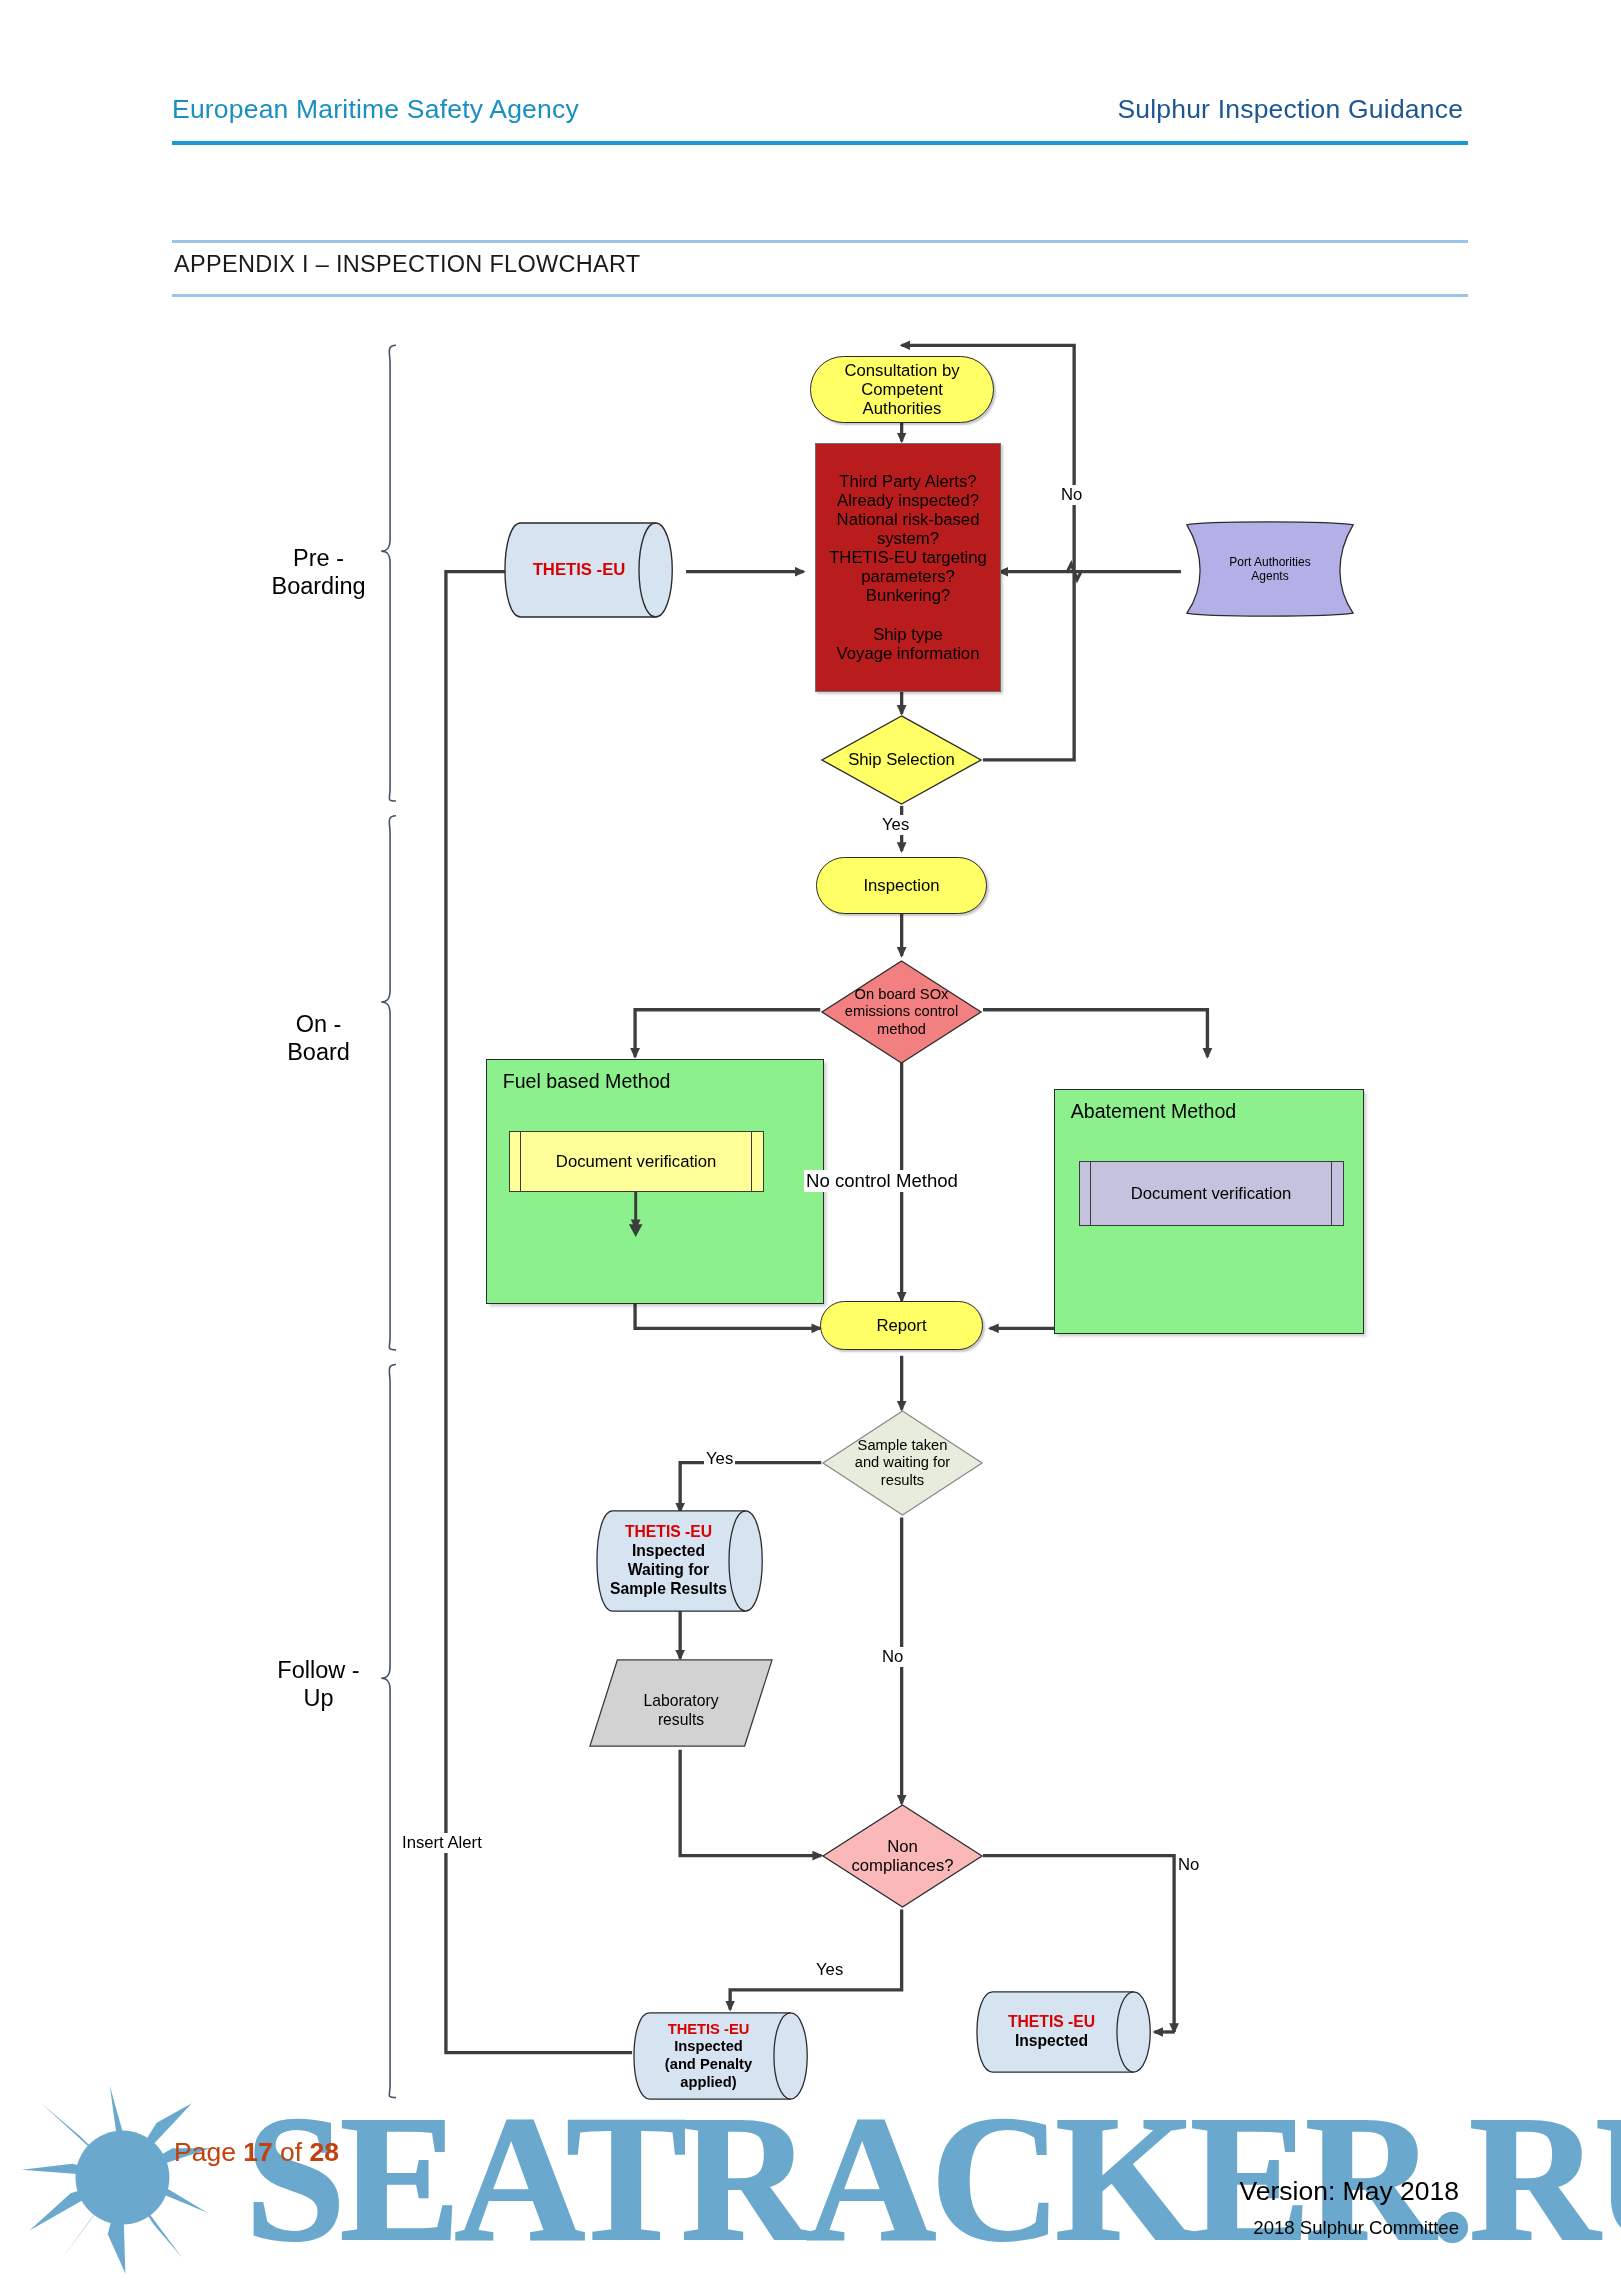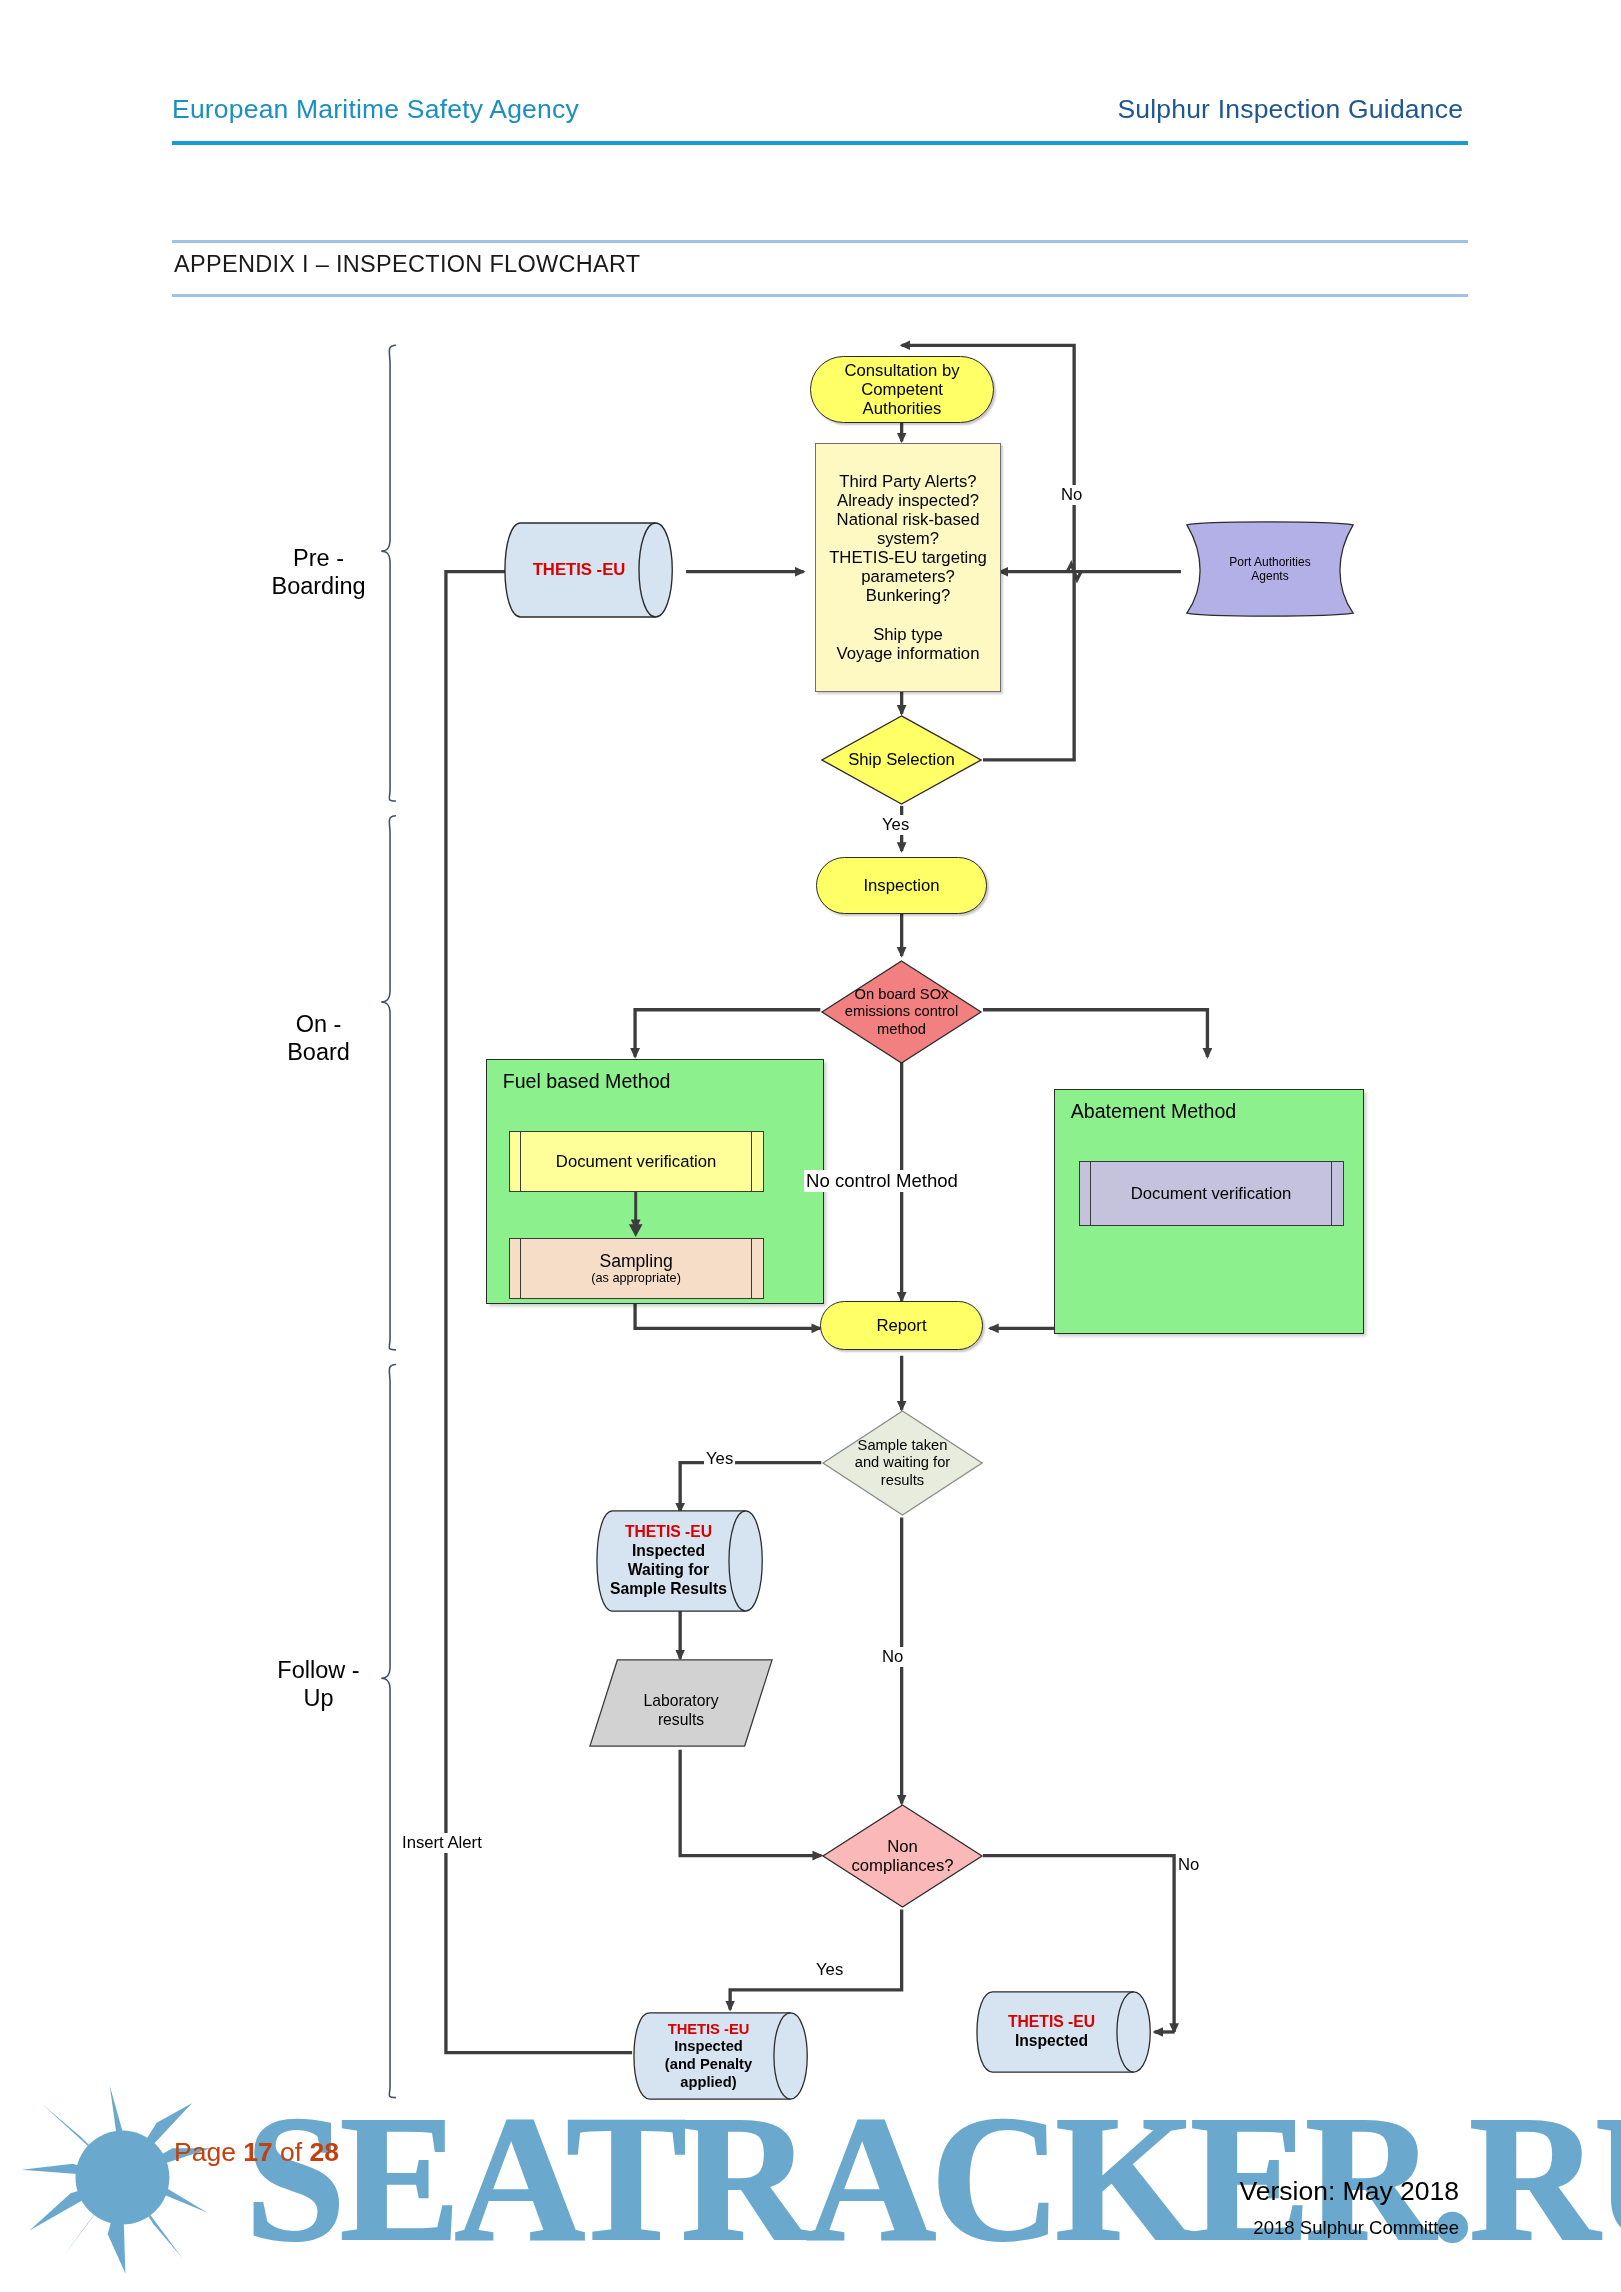--- a/index.html
+++ b/index.html
@@ -62,21 +62,21 @@
 
   
   .oval {
     background: #ffff66;
     border: 1.4px solid #2b2b2b;
     border-radius: 979px;
     box-shadow: 2px 2px 2px rgba(0,0,0,.22);
   }
   
   .rect {
-    background: #fef9c3;
+    background: #b91c1c;
     border: 1.4px solid #6f6f6f;
     box-shadow: 2px 2px 2px rgba(0,0,0,.2);
   }
   
   .groupbox {
     background: #8cf08c;
     border: 1.6px solid #2b2b2b;
     box-shadow: 2.9px 2.9px 2.9px rgba(0,0,0,.2);
     display: block;
   }
@@ -339,24 +339,20 @@
     <div class="gtitle">Fuel based Method</div>
     <div class="pdp pdp-yellow" style="left:21.6px; top:71px; width:255px; height:61px; font-size:16.7px;">
       <span>Document verification</span>
     </div>
     <svg style="position:absolute; left:135px; top:131px;" width="27.4" height="47" viewBox="0 0 28 48">
       <g stroke="#3d3d3d" stroke-width="3" fill="none">
         <path d="M14,0 L14,38" marker-end="url(#ah)"></path>
       </g>
       <path d="M7,34 L21,34 L14,47 z" fill="#3d3d3d"></path>
     </svg>
-    <div class="pdp pdp-peach" style="left:21.6px; top:178px; width:255px; height:61px; flex-direction:column;">
-      <span style="font-size:17.6px;">Sampling</span>
-      <span style="font-size:12.7px;">(as appropriate)</span>
-    </div>
   </div>
 
   <div class="node groupbox" style="left:1054px; top:1059px; width:310px; height:245px;margin-top:30px;">
     <div class="gtitle">Abatement Method</div>
     <div class="pdp pdp-purple" style="left:23.5px; top:71px; width:265px; height:65px; font-size:16.7px;">
       <span>Document verification</span>
     </div>
   </div>
 
   <div class="node oval" style="left:820px; top:1301px; width:163px; height:49px; font-size:16.7px;">

